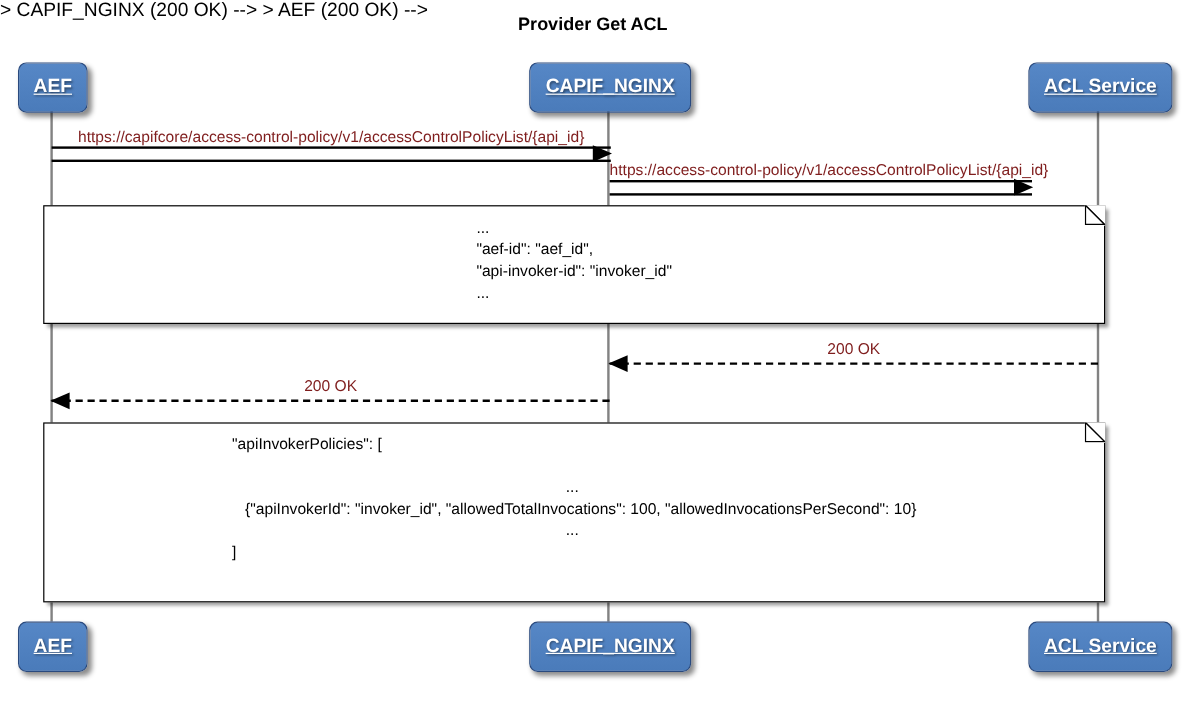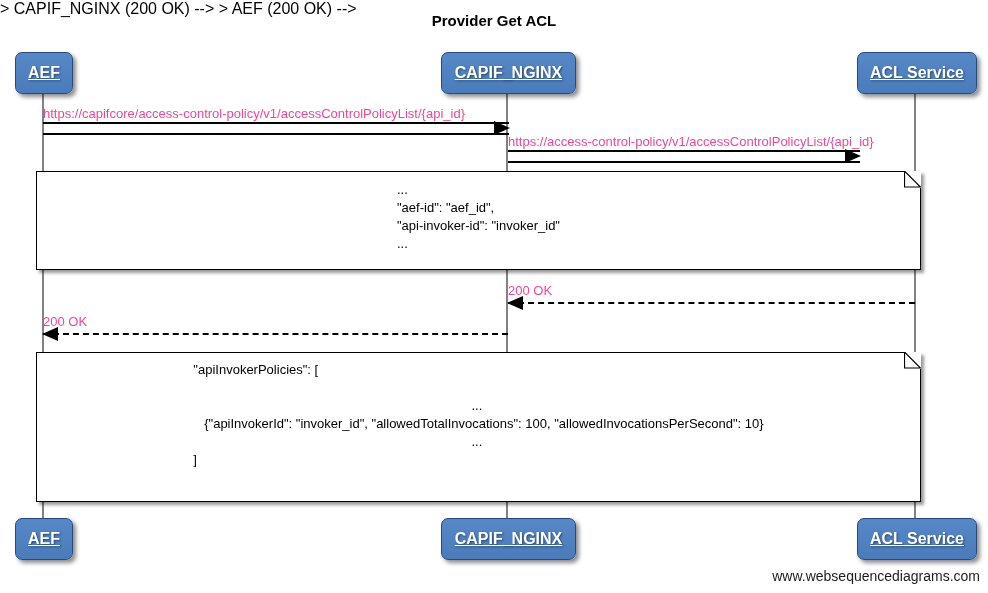--- a/index.html
+++ b/index.html
@@ -28,21 +28,21 @@
   .arrow-solid { position:absolute; height:13px; }
   .arrow-solid .lineA { position:absolute; left:0; right:0; top:0; height:0; border-top:2px solid #000; }
   .arrow-solid .lineB { position:absolute; left:0; right:0; bottom:0; height:0; border-top:2px solid #000; }
   .arrow-solid .head-right {
     position:absolute; right:-1px; top:-1px; width:0; height:0;
     border-top:7.5px solid transparent; border-bottom:7.5px solid transparent;
     border-left:16px solid #000;
   }
   .msg-label {
     position:absolute; left:0; right:0; bottom:100%; margin-bottom:1px;
-    text-align:left; font-size:13px; color:#ec4899; white-space:nowrap;
+    text-align:center; font-size:13px; color:#7f1d1d; white-space:nowrap;
   }
   
   .arrow-dashed { position:absolute; height:2px;text-decoration:underline; }
   .arrow-dashed .dline { position:absolute; left:0; right:0; top:0; height:0; border-top:2px dashed #000; }
   .arrow-dashed .head-left {
     position:absolute; left:-1px; top:-6px; width:0; height:0;
     border-top:7px solid transparent; border-bottom:7px solid transparent;
     border-right:16px solid #000;
   }
   .arrow-dashed .msg-label { margin-bottom:4px; }
@@ -137,15 +137,14 @@
   
   <div class="actor" style="left:15px;  top:52px; width:56px">AEF</div>
   <div class="actor" style="left:441px; top:52px; width:133px">CAPIF_NGINX</div>
   <div class="actor" style="left:857px; top:52px; width:118px">ACL Service</div>
 
   
   <div class="actor" style="left:15px;  top:518px; width:56px">AEF</div>
   <div class="actor" style="left:441px; top:518px; width:133px">CAPIF_NGINX</div>
   <div class="actor" style="left:857px; top:518px; width:118px">ACL Service</div>
 
-  <div class="footer">www.websequencediagrams.com</div>
 
 </div>
 
 </body></html>

